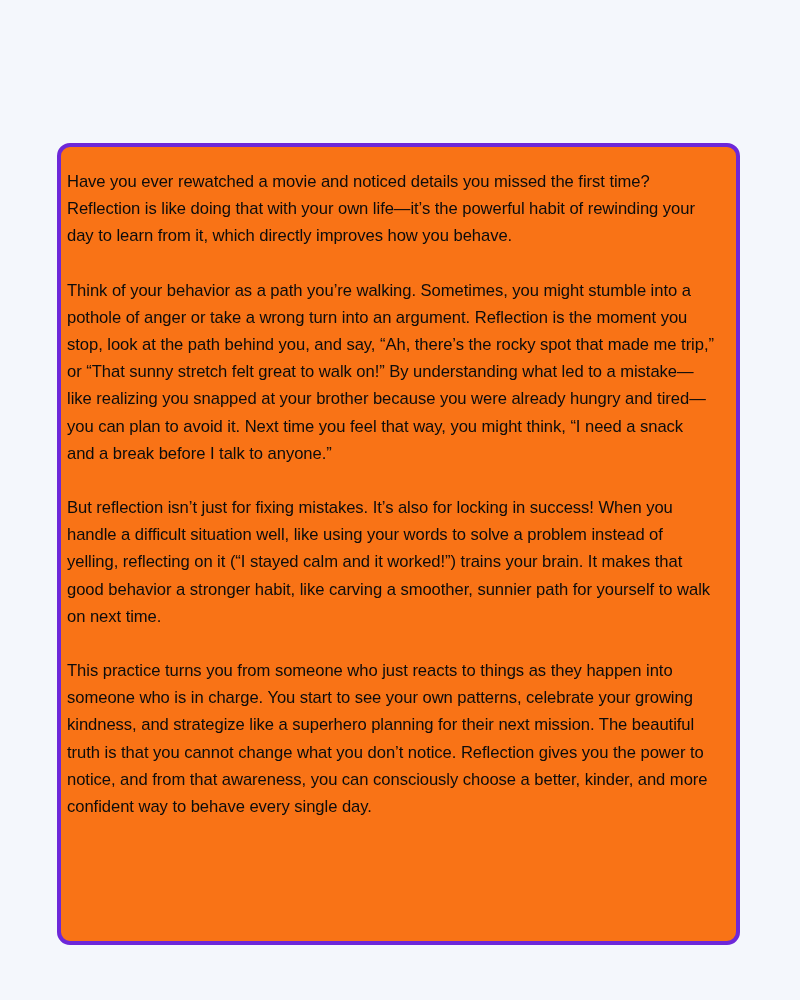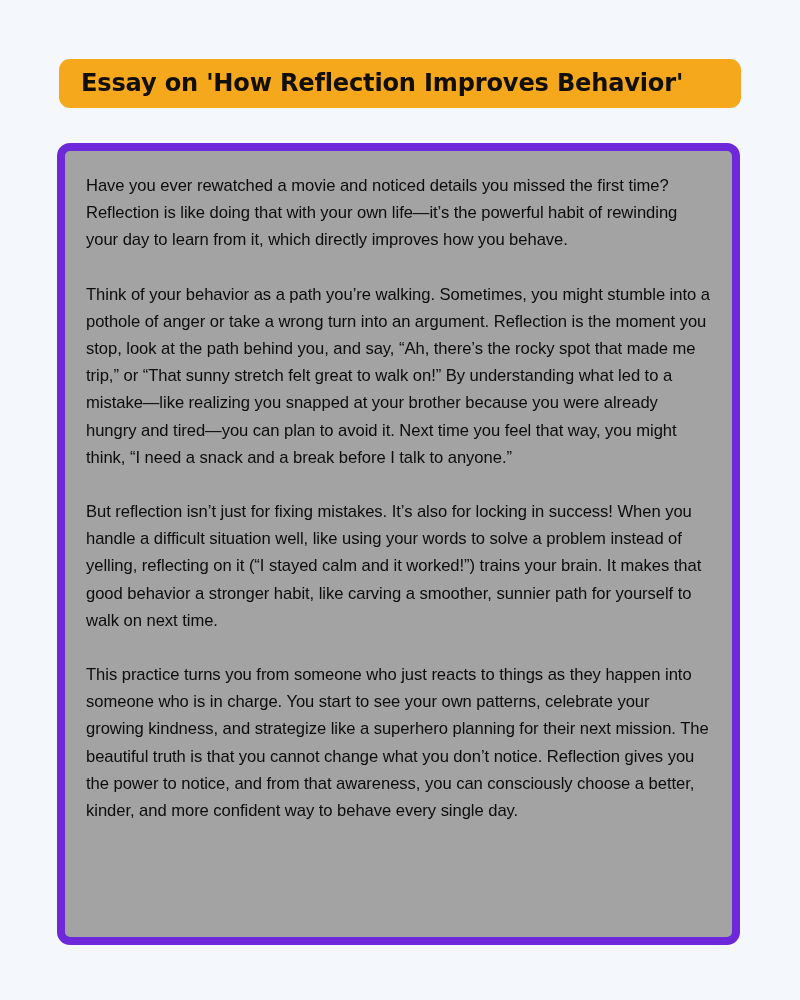--- a/index.html
+++ b/index.html
@@ -50,24 +50,24 @@
   }
 
   
   .essay-card {
     position: absolute;
     left: 57px;
     top: 143px;
     width: 683px;
     height: 802px;
     box-sizing: border-box;
-    background: #a3a3a3;
-    border: 8px solid #6d28d9;
+    background: #f97316;
+    border: 4px solid #6d28d9;
     border-radius: 13px;
-    padding: 21px 22px 20px 21px;
+    padding: 21px 22px 20px 6px;
     overflow: hidden;
   }
   .essay-body {
     font-family: "Liberation Sans", sans-serif;
     font-size: 16.6px;
     line-height: 27.2px;
     color: #0c0c0c;
     letter-spacing: -0.05px;
   }
   .essay-body p {
@@ -93,25 +93,20 @@
     color: #0d4f47;
     letter-spacing: -0.3px;
     white-space: nowrap;
   }
 </style>
 </head>
 <body>
 
 <div class="page">
 
-  <div class="title-badge-wrap">
-    <div class="title-badge">
-      <span class="title-text">Essay on 'How Reflection Improves Behavior'</span>
-    </div>
-  </div>
 
   <div class="essay-card">
     <div class="essay-body">
       <p>Have you ever rewatched a movie and noticed details you missed the first time? Reflection is like doing that with your own life—it’s the powerful habit of rewinding your day to learn from it, which directly improves how you behave.</p>
       <p>Think of your behavior as a path you’re walking. Sometimes, you might stumble into a pothole of anger or take a wrong turn into an argument. Reflection is the moment you stop, look at the path behind you, and say, “Ah, there’s the rocky spot that made me trip,” or “That sunny stretch felt great to walk on!” By understanding what led to a mistake—like realizing you snapped at your brother because you were already hungry and tired—you can plan to avoid it. Next time you feel that way, you might think, “I need a snack and a break before I talk to anyone.”</p>
       <p>But reflection isn’t just for fixing mistakes. It’s also for locking in success! When you handle a difficult situation well, like using your words to solve a problem instead of yelling, reflecting on it (“I stayed calm and it worked!”) trains your brain. It makes that good behavior a stronger habit, like carving a smoother, sunnier path for yourself to walk on next time.</p>
       <p>This practice turns you from someone who just reacts to things as they happen into someone who is in charge. You start to see your own patterns, celebrate your growing kindness, and strategize like a superhero planning for their next mission. The beautiful truth is that you cannot change what you don’t notice. Reflection gives you the power to notice, and from that awareness, you can consciously choose a better, kinder, and more confident way to behave every single day.</p>
     </div>
   </div>
 

